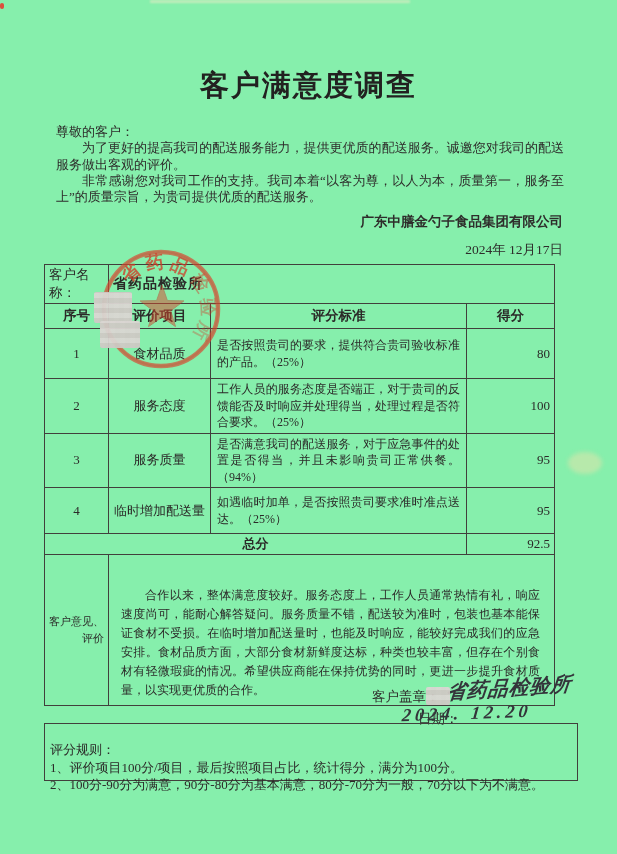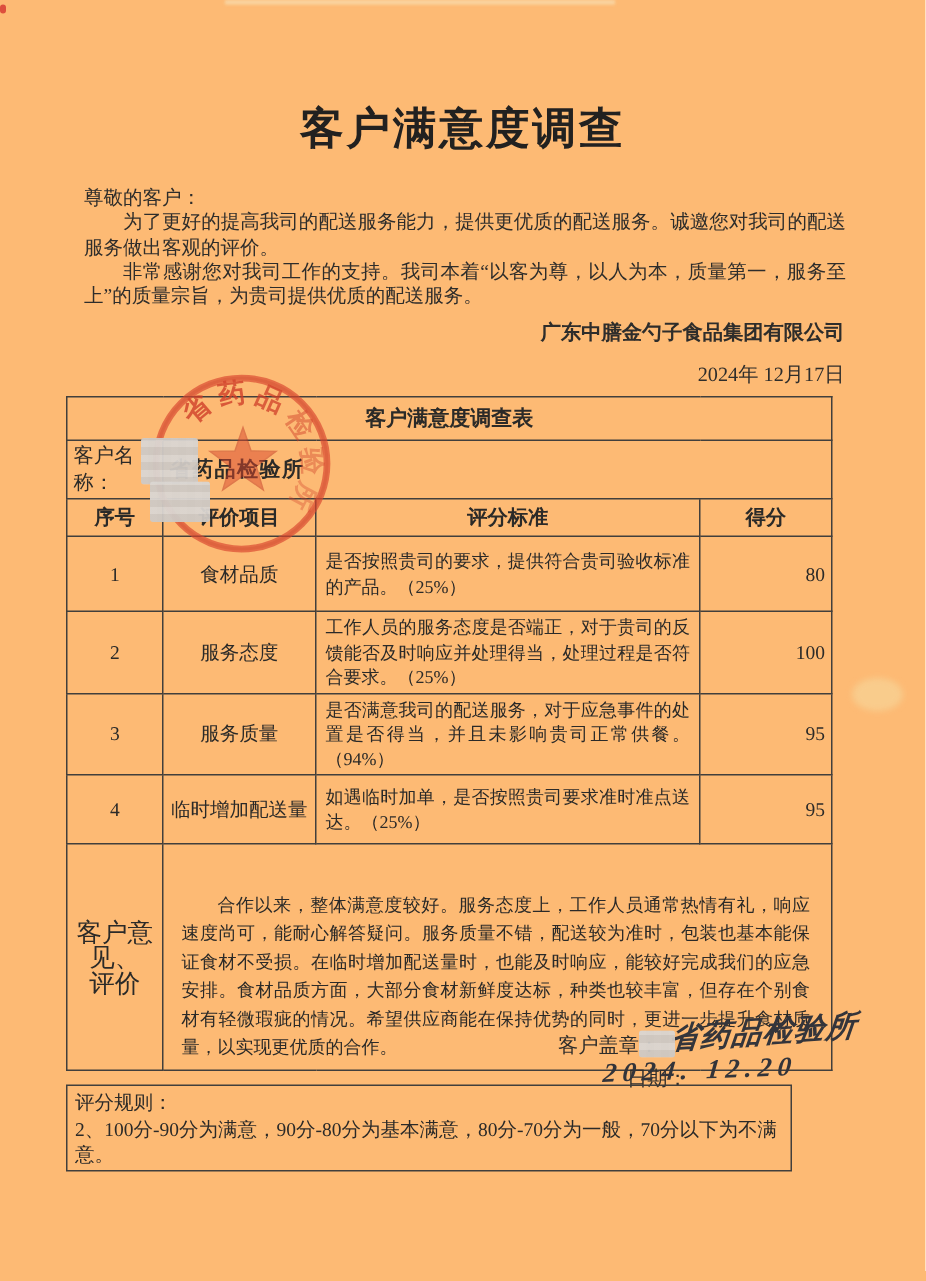--- a/index.html
+++ b/index.html
@@ -1,21 +1,21 @@
 <!DOCTYPE html>
 <html><head>
 <meta charset="utf-8">
 <style>
   * { margin: 0; padding: 0; box-sizing: border-box; }
   html,body { background:#ffffff; }
   #page {
     position: relative;
     width: 617px; height: 854px;
     margin: 0 auto;
-    background: #fdba74;
+    background: #86efac;
     overflow: hidden;
     font-family: "Liberation Serif", "DejaVu Serif", serif;
     color: #2b2a28;
   }
   .abs { position: absolute; }
 
   
   .red-dot { left:0; top:3px; width:4px; height:6px; background:#dd4f3d; border-radius:2px; }
   .top-streak { left:150px; top:0; width:260px; height:3px; background:rgba(246,235,200,.55); filter:blur(1px); }
   .smudge { left:568px; top:452px; width:34px; height:22px; background:rgba(244,226,170,.45); border-radius:50%; filter:blur(2px); }
@@ -60,21 +60,21 @@
   .name-label { font-weight:normal; font-size:13.5px; padding-left:4px;margin-top:32px; }
   .name-value { font-weight:bold; font-size:14px; padding-left:26px; letter-spacing:1px; }
   .row-head td { height:25px; font-weight:bold; font-size:13.5px; text-align:center; }
   .row-item td { font-size:13px; }
   .row-item .crit { font-size:12px; line-height:16.5px; text-align:justify; padding:2px 6px; }
   .h1r td { height:50px; } .h2r td { height:51px; } .h3r td { height:50px; } .h4r td { height:46px; }
   .row-total td { height:19px; font-weight:bold; }
   .row-total .score { font-weight:normal; }
   .score { padding-right:4px; }
   .row-comment td { height:151px; vertical-align:top; }
-  .comment-label-cell { text-align:center; vertical-align:middle !important; font-size:17px; line-height:17px; }
+  .comment-label-cell { text-align:right; vertical-align:middle !important; font-size:11px; line-height:17px; }
   .comment-body {
     padding:26px 10px 0 8px;
     font-size:12px; line-height:19px; text-align:justify; text-indent:2em;
   }
 
   
   .seal-line-label { left:372px; top:688px; font-size:13.5px; color:#2e2d2b; }
   .signature {
     left:446px; top:679px;
     font-size:20px; font-weight:600; font-style:italic;
@@ -87,23 +87,23 @@
   .date-hand {
     left:402px; top:703px;
     font-size:18px; font-weight:600; font-style:italic;
     color:#33343a; letter-spacing:4px;
     transform:rotate(-2deg) skewX(-8deg);
     white-space:nowrap;
   }
 
   
   .rules-box {
-    left:44px; top:723px; width:484px; height:58px;
+    left:44px; top:723px; width:534px; height:58px;
     border:1.6px solid #413f3c;
-    padding:2px 6px 0 5px;
+    padding:17px 6px 0 5px;
     font-size:13px; line-height:17.5px; color:#2b2a28;
   }
 
   
   .patch {
     position:absolute;
     background:
       repeating-linear-gradient(0deg, rgba(206,201,196,.85) 0 5px, rgba(219,215,211,.85) 5px 10px),
       repeating-linear-gradient(90deg, rgba(212,207,203,.7) 0 5px, rgba(198,193,190,.7) 5px 10px);
     border-radius:2px;
@@ -135,23 +135,20 @@
   <div class="abs date-line">2024年 12月17日</div>
 
   <table class="survey">
     <colgroup>
         <col style="width:64px">
         <col style="width:102px">
         <col style="width:256px">
         <col style="width:88px">
       </colgroup>
     <tbody>
-      <tr class="row-title">
-        <td colspan="4">客户满意度调查表</td>
-      </tr>
       <tr class="row-name">
         <td class="name-label">客户名称：</td>
         <td colspan="3" class="name-value">省药品检验所</td>
       </tr>
       <tr class="row-head">
         <td>序号</td>
         <td>评价项目</td>
         <td>评分标准</td>
         <td>得分</td>
       </tr>
@@ -171,40 +168,45 @@
         <td class="c">3</td>
         <td class="c">服务质量</td>
         <td class="crit">是否满意我司的配送服务，对于应急事件的处置是否得当，并且未影响贵司正常供餐。（94%）</td>
         <td class="r score">95</td>
       </tr>
       <tr class="row-item h4r">
         <td class="c">4</td>
         <td class="c">临时增加配送量</td>
         <td class="crit">如遇临时加单，是否按照贵司要求准时准点送达。（25%）</td>
         <td class="r score">95</td>
+      </tr>
+      <tr class="row-total">
+        <td colspan="3" class="c">总分</td>
+        <td class="r score">92.5</td>
       </tr>
       <tr class="row-comment">
         <td class="comment-label-cell">
           <span>客户意见、</span><br>
           <span>评价</span>
         </td>
         <td colspan="3">
           <div class="comment-body">合作以来，整体满意度较好。服务态度上，工作人员通常热情有礼，响应速度尚可，能耐心解答疑问。服务质量不错，配送较为准时，包装也基本能保证食材不受损。在临时增加配送量时，也能及时响应，能较好完成我们的应急安排。食材品质方面，大部分食材新鲜度达标，种类也较丰富，但存在个别食材有轻微瑕疵的情况。希望供应商能在保持优势的同时，更进一步提升食材质量，以实现更优质的合作。</div>
         </td>
       </tr>
     </tbody>
   </table>
 
   <div class="abs seal-line-label">客户盖章：</div>
   <div class="abs signature">省药品检验所</div>
   <div class="abs date-hand-label">日期：</div>
   <div class="abs date-hand">2024. 12.20</div>
 
   <div class="abs rules-box">
     <div>评分规则：</div>
+    <div>1、评价项目100分/项目，最后按照项目占比，统计得分，满分为100分。</div>
     <div>2、100分-90分为满意，90分-80分为基本满意，80分-70分为一般，70分以下为不满意。</div>
   </div>
 
   <svg class="abs stamp-svg" viewBox="0 0 136 130">
     <circle cx="68" cy="64" r="57" fill="none" stroke="#d9472f" stroke-width="4.5" opacity="0.72"></circle>
     <circle cx="68" cy="64" r="57" fill="none" stroke="#c23a26" stroke-width="2" opacity="0.25"></circle>
     <path d="M69,40 L63.6,55.6 L47.1,55.9 L60.3,65.8 L55.5,81.6 L69,72.2 L82.5,81.6 L77.8,65.8 L90.9,55.9 L74.4,55.6 Z" fill="#d9472f" opacity="0.55" stroke="#c23a26" stroke-width="1"></path>
     <g font-size="18" font-weight="bold" fill="#cf3e29" text-anchor="middle" font-family="'Liberation Serif', serif">
       <text x="37.8" y="34" transform="rotate(-40 37.8 28)" opacity="0.85">省</text>
       <text x="61.5" y="23.5" transform="rotate(-8 61.5 17.5)" opacity="0.85">药</text>

